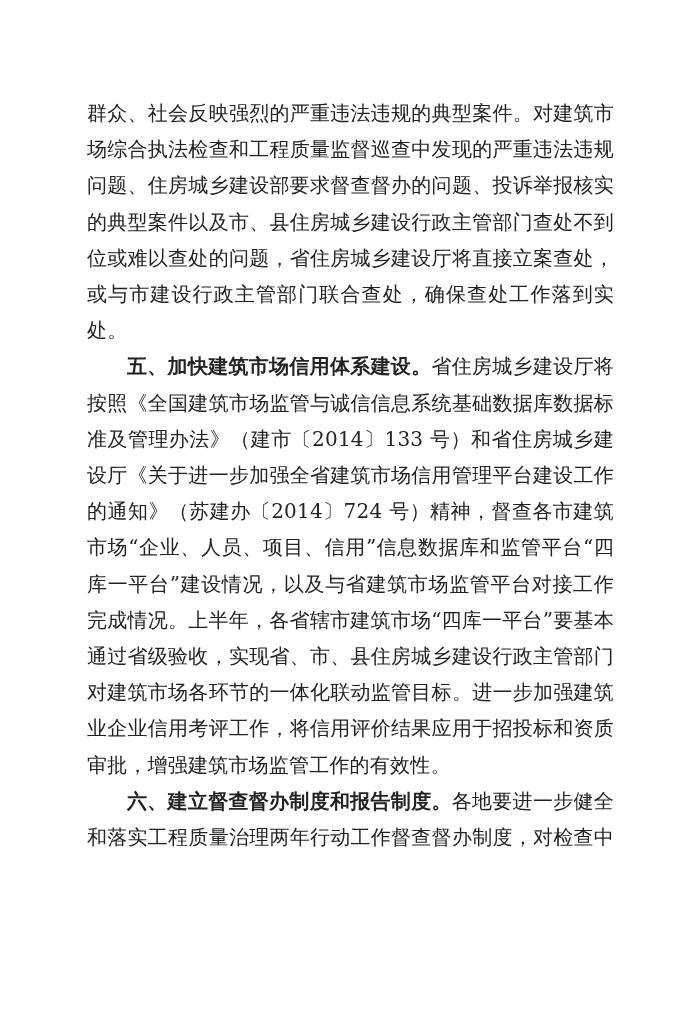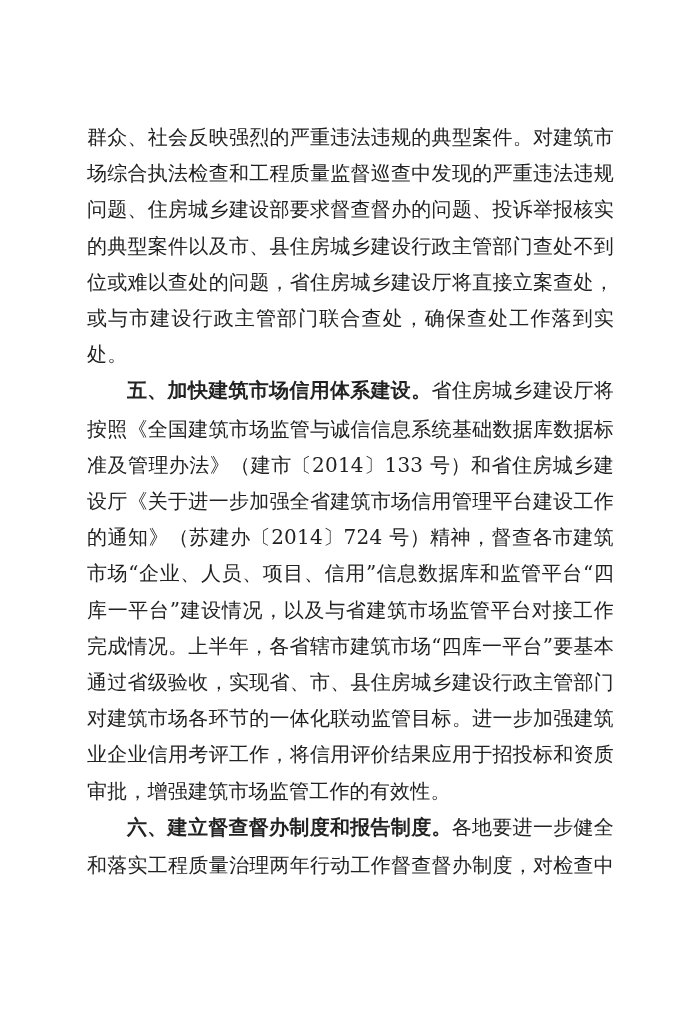--- a/index.html
+++ b/index.html
@@ -6,21 +6,20 @@
     margin: 0;
     padding: 0;
     background: #ffffff;
   }
   .page {
     position: relative;
     width: 700px;
     height: 851px;
     background: #ffffff;
     overflow: hidden;
-    margin-top: 24px;
   }
   .content {
     position: absolute;
     left: 87px;
     top: 95px;
     width: 527px;
     font-family: "DejaVu Serif", "Liberation Serif", serif;
     font-size: 20px;
     line-height: 36.2px;
     letter-spacing: 0.2px;
@@ -29,21 +28,21 @@
     text-justify: inter-character;
   }
   .content p {
     margin: 0;
     padding: 0;
   }
   .content p.indent {
     text-indent: 2em;
   }
   .lead {
-    font-family: Liberation Mono, monospace;
+    font-family: Liberation Serif, serif;
     font-weight: 700;
   }
   .page-number {
     position: absolute;
     left: 87px;
     width: 527px;
     top: 950px;
     text-align: center;
     font-family: "DejaVu Serif", "Liberation Serif", serif;
     font-size: 17px;

